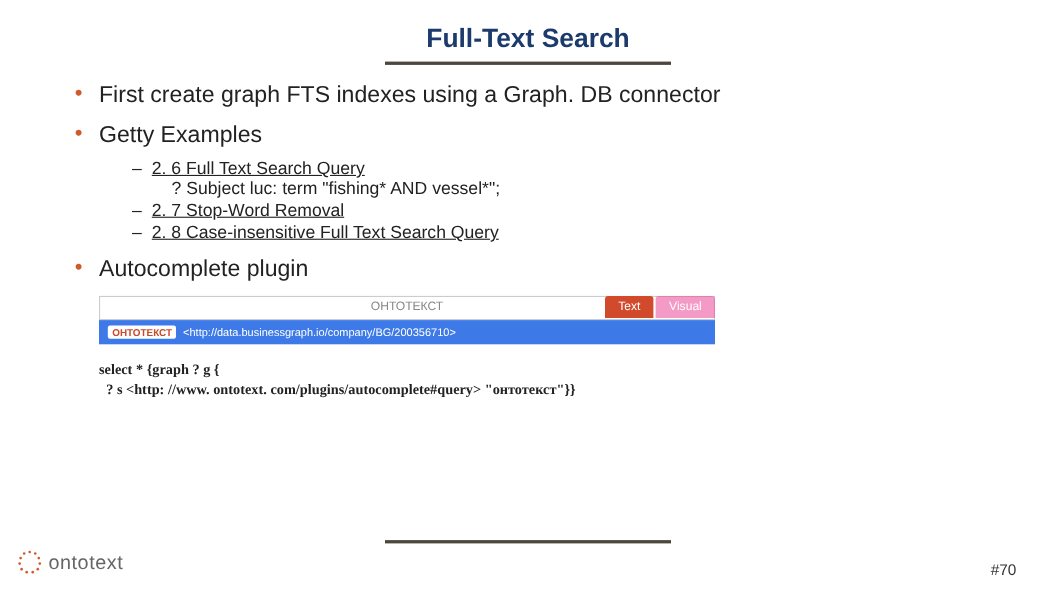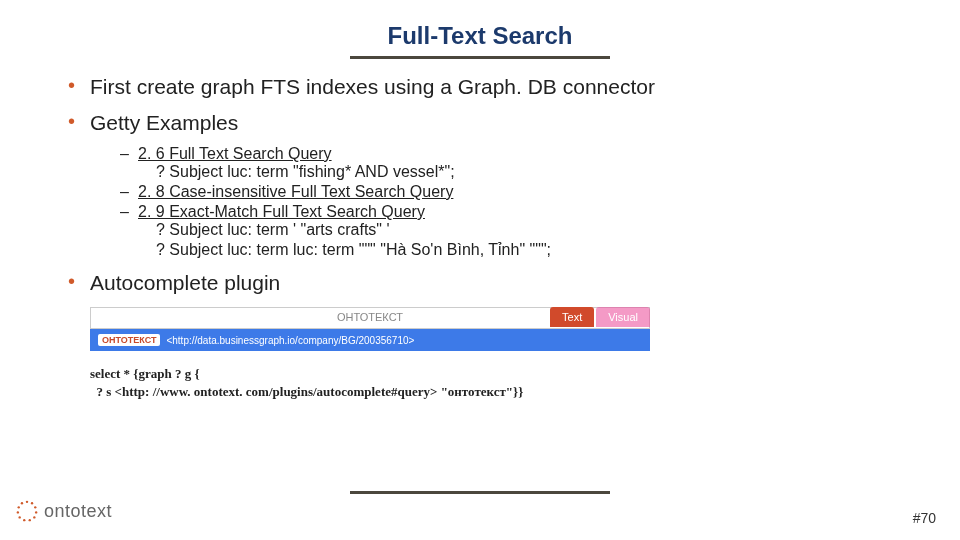--- a/index.html
+++ b/index.html
@@ -161,21 +161,21 @@
     flex-shrink: 0;
   }
   .logo-text {
     font-size: 18px;
     color: #666;
     font-weight: 500;
     letter-spacing: 0.5px;
   }
   .page-num {
     position: absolute;
-    right: 24px;
+    right: 36px;
     bottom: 14px;
     font-size: 14px;
     color: #333;
   }
 </style>
 </head>
 <body>
 
 <div class="slide">
 
@@ -188,26 +188,24 @@
     </li>
 
     <li>
       <span>Getty Examples</span>
       <ul class="sub-list">
         <li>
           <span class="link">2. 6 Full Text Search Query</span>
           <div class="sub-detail">? Subject luc: term "fishing* AND vessel*";</div>
         </li>
         <li>
-          <span class="link">2. 8 Case-insensitive Full Text Search Query</span>
+          <span class="link">2. 7 Stop-Word Removal</span>
         </li>
         <li>
-          <span class="link">2. 9 Exact-Match Full Text Search Query</span>
-          <div class="sub-detail">? Subject luc: term ' "arts crafts" '</div>
-          <div class="sub-detail">? Subject luc: term luc: term """ "Hà So'n Bình, Tỉnh" """;</div>
+          <span class="link">2. 8 Case-insensitive Full Text Search Query</span>
         </li>
       </ul>
     </li>
 
     <li>
       <span>Autocomplete plugin</span>
     </li>
   </ul>
 
   <div class="ac-wrap">

